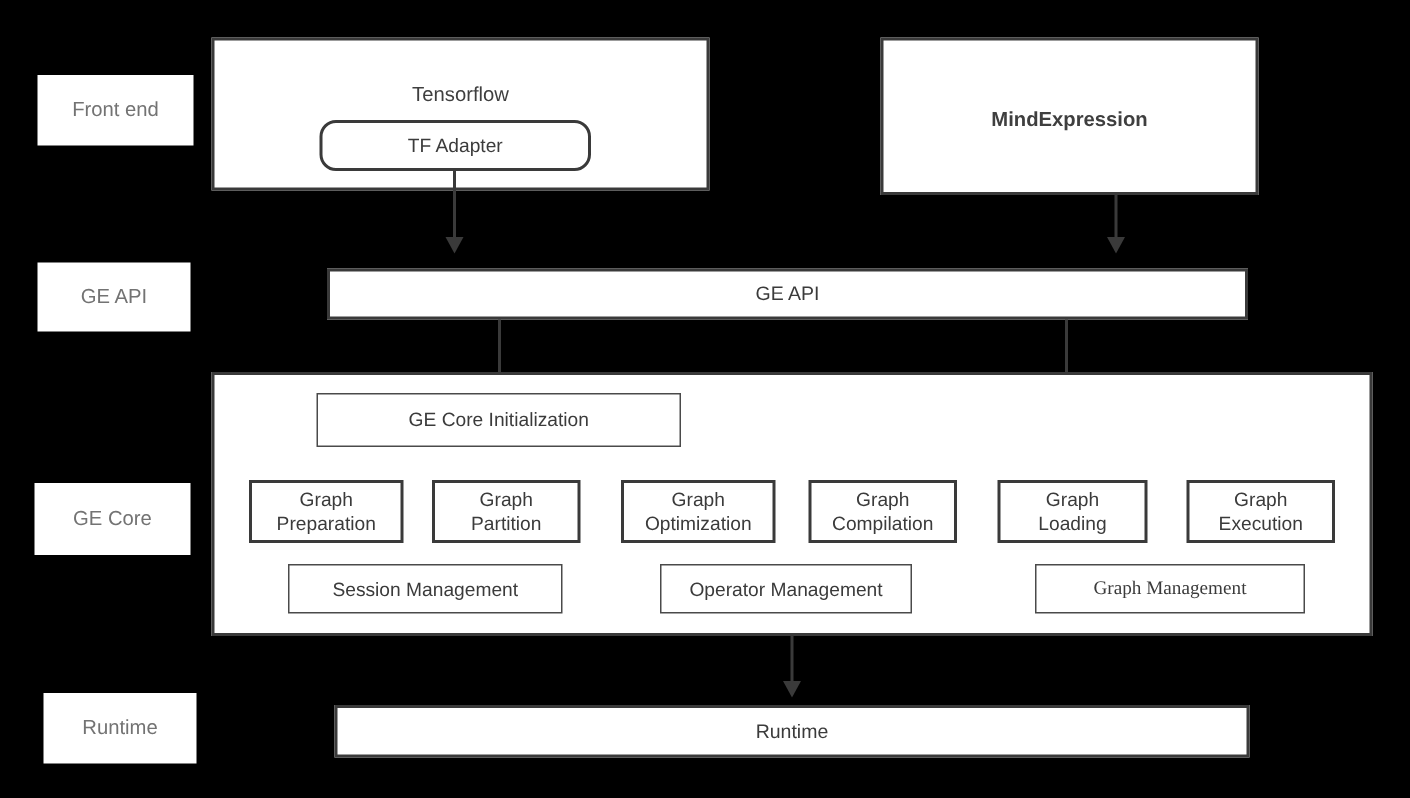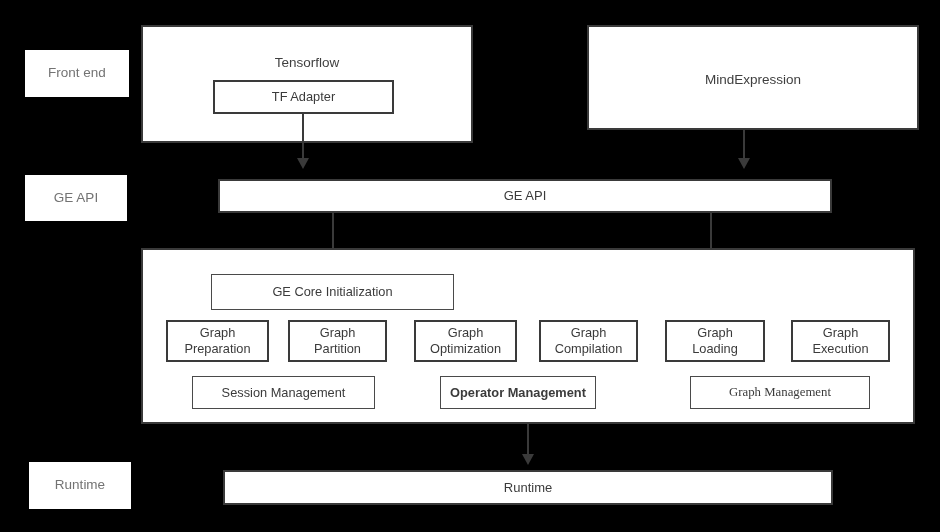--- a/index.html
+++ b/index.html
@@ -77,65 +77,66 @@
 </style>
 </head>
 <body>
 
 <div id="canvas">
 
   <div class="box legend-box" style="left:25px; top:50px; width:104px; height:47px;">Front end</div>
 
   <div class="box legend-box" style="left:25px; top:175px; width:102px; height:46px;">GE API</div>
 
+  <div class="box legend-box" style="left:23px; top:322px; width:104px; height:48px;">GE Core</div>
 
   <div class="box legend-box" style="left:29px; top:462px; width:102px; height:47px;">Runtime</div>
 
-  <div class="box frame-box" style="left:141px; top:25px; width:332px; height:118px;">
+  <div class="box frame-box" style="left:141px; top:25px; width:332px; height:102px;">
     <span class="frame-label" style="top:28px;">Tensorflow</span>
   </div>
-  <div class="box node-box" style="left:213px; top:80px; width:181px; height:34px;">TF Adapter</div>
+  <div class="box node-box" style="left:213px; top:80px; width:181px; height:34px;border-radius:11px;">TF Adapter</div>
 
-  <div class="box frame-box" style="left:587px; top:25px; width:332px; height:105px;">
+  <div class="box frame-box" style="left:587px; top:25px; width:252px; height:105px;font-weight:bold;">
     <span class="frame-label" style="top:45px;">MindExpression</span>
   </div>
 
   <div class="conn" style="left:302px; top:114px; height:48px;"></div>
   <div class="arrowhead" style="left:297px; top:158px;"></div>
 
   <div class="conn" style="left:743px; top:130px; height:32px;"></div>
   <div class="arrowhead" style="left:738px; top:158px;"></div>
 
   <div class="box bar-box" style="left:218px; top:179px; width:614px; height:34px;">GE API</div>
 
   <div class="conn" style="left:332px; top:213px; height:49px;"></div>
   <div class="arrowhead" style="left:327px; top:259px;"></div>
 
   <div class="conn" style="left:710px; top:213px; height:49px;"></div>
   <div class="arrowhead" style="left:705px; top:259px;"></div>
 
   <div class="box frame-box" style="left:141px; top:248px; width:774px; height:176px;"></div>
 
-  <div class="box node-box thin" style="left:211px; top:274px; width:243px; height:36px;">GE Core Initialization</div>
+  <div class="box node-box thin" style="left:211px; top:262px; width:243px; height:36px;">GE Core Initialization</div>
 
   <div class="box node-box" style="left:166px; top:320px; width:103px; height:42px;">Graph
 Preparation</div>
   <div class="box node-box" style="left:288px; top:320px; width:99px; height:42px;">Graph
 Partition</div>
   <div class="box node-box" style="left:414px; top:320px; width:103px; height:42px;">Graph
 Optimization</div>
   <div class="box node-box" style="left:539px; top:320px; width:99px; height:42px;">Graph
 Compilation</div>
   <div class="box node-box" style="left:665px; top:320px; width:100px; height:42px;">Graph
 Loading</div>
   <div class="box node-box" style="left:791px; top:320px; width:99px; height:42px;">Graph
 Execution</div>
 
   <div class="box node-box thin" style="left:192px; top:376px; width:183px; height:33px;">Session Management</div>
-  <div class="box node-box thin" style="left:440px; top:376px; width:156px; height:33px;font-weight:bold;">Operator Management</div>
+  <div class="box node-box thin" style="left:440px; top:376px; width:168px; height:33px;">Operator Management</div>
   <div class="box node-box thin" style="left:690px; top:376px; width:180px; height:33px;font-family:Liberation Serif, serif;">Graph Management</div>
 
   <div class="conn" style="left:527px; top:424px; height:34px;"></div>
   <div class="arrowhead" style="left:522px; top:454px;"></div>
 
   <div class="box bar-box" style="left:223px; top:470px; width:610px; height:35px;">Runtime</div>
 
 </div>
 
 </body></html>

